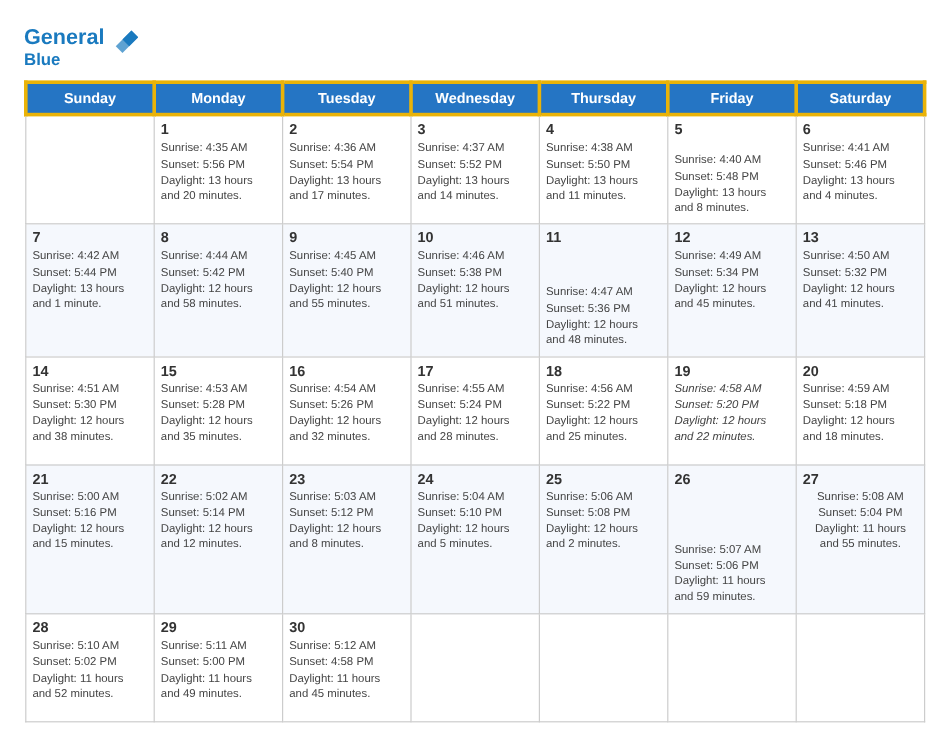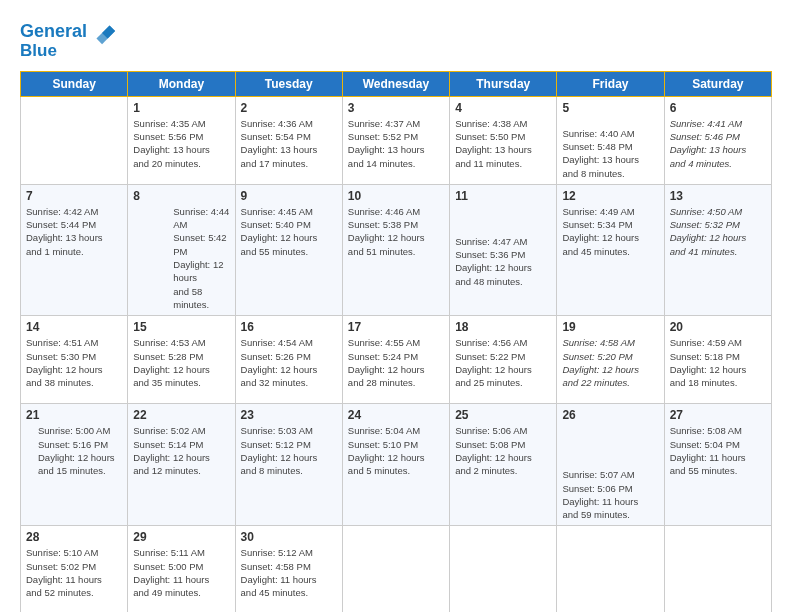--- a/index.html
+++ b/index.html
@@ -65,21 +65,21 @@
       width: 100%;
       table-layout: fixed;
     }
     .calendar th {
       background: #2575c4;
       color: #fff;
       text-align: center;
       padding: 5px 4px;
       font-size: 12px;
       font-weight: bold;
-      border: 1px solid #eab308;
+      border: 3px solid #eab308;
     }
     .calendar td {
       border: 1px solid #ccc;
       vertical-align: top;
       padding: 4px 5px;
       height: 88px;
       width: 113px;
     }
     .day-num {
       font-size: 12px;
@@ -115,21 +115,21 @@
       <div style="display:flex;flex-direction:column;align-items:flex-start;">
         <div style="display:flex;align-items:center;">
           <span class="logo-text">
             <span>General</span>
           </span>
           <svg class="logo-icon" viewBox="0 0 30 30" width="28" height="28">
             <polygon points="8,22 22,8 28,14 14,28" fill="#1a7abf" opacity="0.7"></polygon>
             <polygon points="14,16 22,8 28,14 20,22" fill="#1a7abf"></polygon>
           </svg>
         </div>
-        <span class="logo-text" style="color:#1a7abf;font-size:17px;font-weight:bold;margin-top:-4px;">Blue</span>
+        <span class="logo-text" style="color:#1a7abf;font-size:14px;font-weight:bold;margin-top:-4px;">Blue</span>
       </div>
     </div>
     <div class="title-block">
       <div class="month-title"></div>
       <div class="subtitle"></div>
     </div>
   </div>
 
   <table class="calendar">
     <thead>
@@ -176,37 +176,37 @@
           </td>
           <td>
             <span class="day-num">5</span>
             <div class="day-info" style="white-space: pre-line; margin-top: 12px;">Sunrise: 4:40 AM
 Sunset: 5:48 PM
 Daylight: 13 hours
 and 8 minutes.</div>
           </td>
           <td>
             <span class="day-num">6</span>
-            <div class="day-info" style="white-space: pre-line; font-style: italic;">Sunrise: 4:41 AM
+            <div class="day-info" style="white-space: pre-line;">Sunrise: 4:41 AM
 Sunset: 5:46 PM
 Daylight: 13 hours
 and 4 minutes.</div>
           </td>
         </tr>
         <tr>
           <td>
             <span class="day-num">7</span>
             <div class="day-info" style="white-space: pre-line;">Sunrise: 4:42 AM
 Sunset: 5:44 PM
 Daylight: 13 hours
 and 1 minute.</div>
           </td>
           <td>
             <span class="day-num">8</span>
-            <div class="day-info" style="white-space: pre-line; margin-left: 40px;">Sunrise: 4:44 AM
+            <div class="day-info" style="white-space: pre-line;">Sunrise: 4:44 AM
 Sunset: 5:42 PM
 Daylight: 12 hours
 and 58 minutes.</div>
           </td>
           <td>
             <span class="day-num">9</span>
             <div class="day-info" style="white-space: pre-line;">Sunrise: 4:45 AM
 Sunset: 5:40 PM
 Daylight: 12 hours
 and 55 minutes.</div>
@@ -227,21 +227,21 @@
           </td>
           <td>
             <span class="day-num">12</span>
             <div class="day-info" style="white-space: pre-line;">Sunrise: 4:49 AM
 Sunset: 5:34 PM
 Daylight: 12 hours
 and 45 minutes.</div>
           </td>
           <td>
             <span class="day-num">13</span>
-            <div class="day-info" style="white-space: pre-line; font-style: italic;">Sunrise: 4:50 AM
+            <div class="day-info" style="white-space: pre-line;">Sunrise: 4:50 AM
 Sunset: 5:32 PM
 Daylight: 12 hours
 and 41 minutes.</div>
           </td>
         </tr>
         <tr>
           <td>
             <span class="day-num">14</span>
             <div class="day-info" style="white-space: pre-line;">Sunrise: 4:51 AM
 Sunset: 5:30 PM
@@ -287,21 +287,21 @@
             <span class="day-num">20</span>
             <div class="day-info" style="white-space: pre-line;">Sunrise: 4:59 AM
 Sunset: 5:18 PM
 Daylight: 12 hours
 and 18 minutes.</div>
           </td>
         </tr>
         <tr>
           <td>
             <span class="day-num">21</span>
-            <div class="day-info" style="white-space: pre-line; margin-left: 12px;">Sunrise: 5:00 AM
+            <div class="day-info" style="white-space: pre-line;">Sunrise: 5:00 AM
 Sunset: 5:16 PM
 Daylight: 12 hours
 and 15 minutes.</div>
           </td>
           <td>
             <span class="day-num">22</span>
             <div class="day-info" style="white-space: pre-line;">Sunrise: 5:02 AM
 Sunset: 5:14 PM
 Daylight: 12 hours
 and 12 minutes.</div>
@@ -329,21 +329,21 @@
           </td>
           <td>
             <span class="day-num">26</span>
             <div class="day-info" style="white-space: pre-line; margin-top: 46px;">Sunrise: 5:07 AM
 Sunset: 5:06 PM
 Daylight: 11 hours
 and 59 minutes.</div>
           </td>
           <td>
             <span class="day-num">27</span>
-            <div class="day-info" style="white-space: pre-line;">Sunrise: 5:08 AM
+            <div class="day-info" style="white-space: pre-line; text-align: center;">Sunrise: 5:08 AM
 Sunset: 5:04 PM
 Daylight: 11 hours
 and 55 minutes.</div>
           </td>
         </tr>
         <tr>
           <td>
             <span class="day-num">28</span>
             <div class="day-info" style="white-space: pre-line;">Sunrise: 5:10 AM
 Sunset: 5:02 PM

